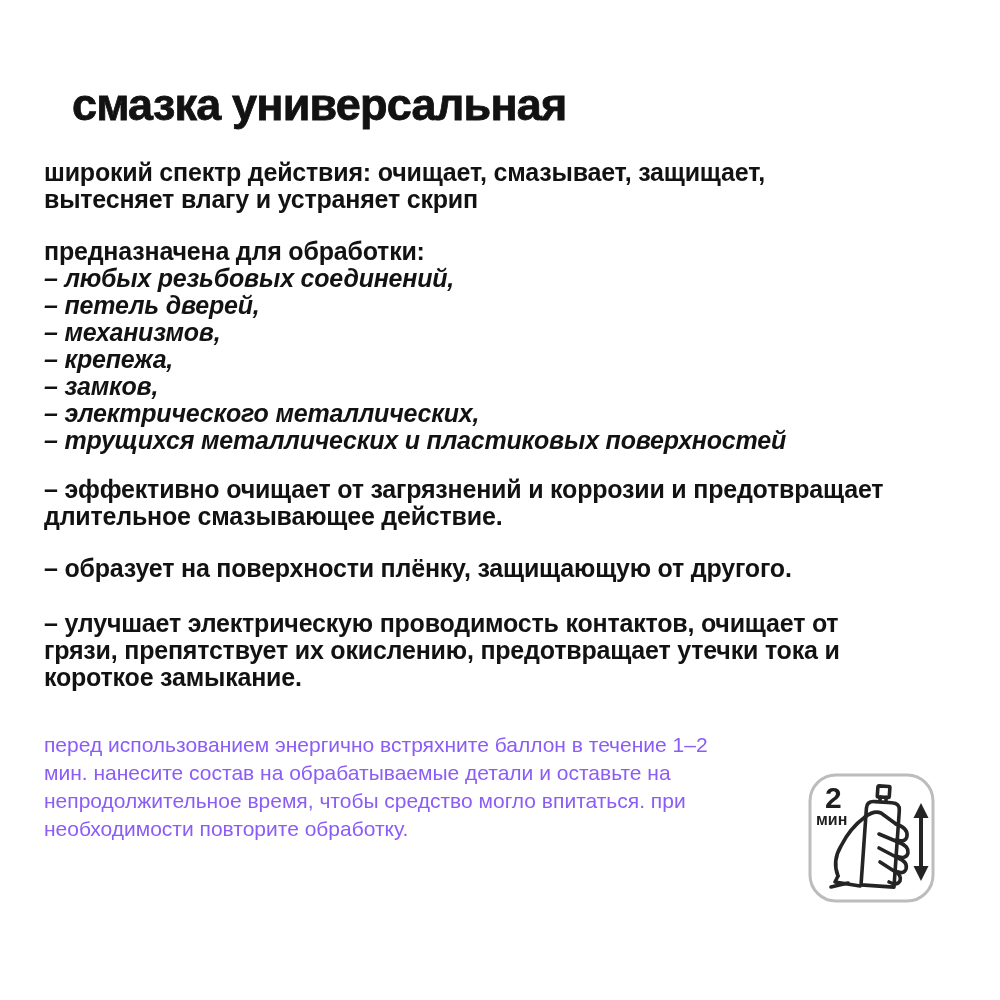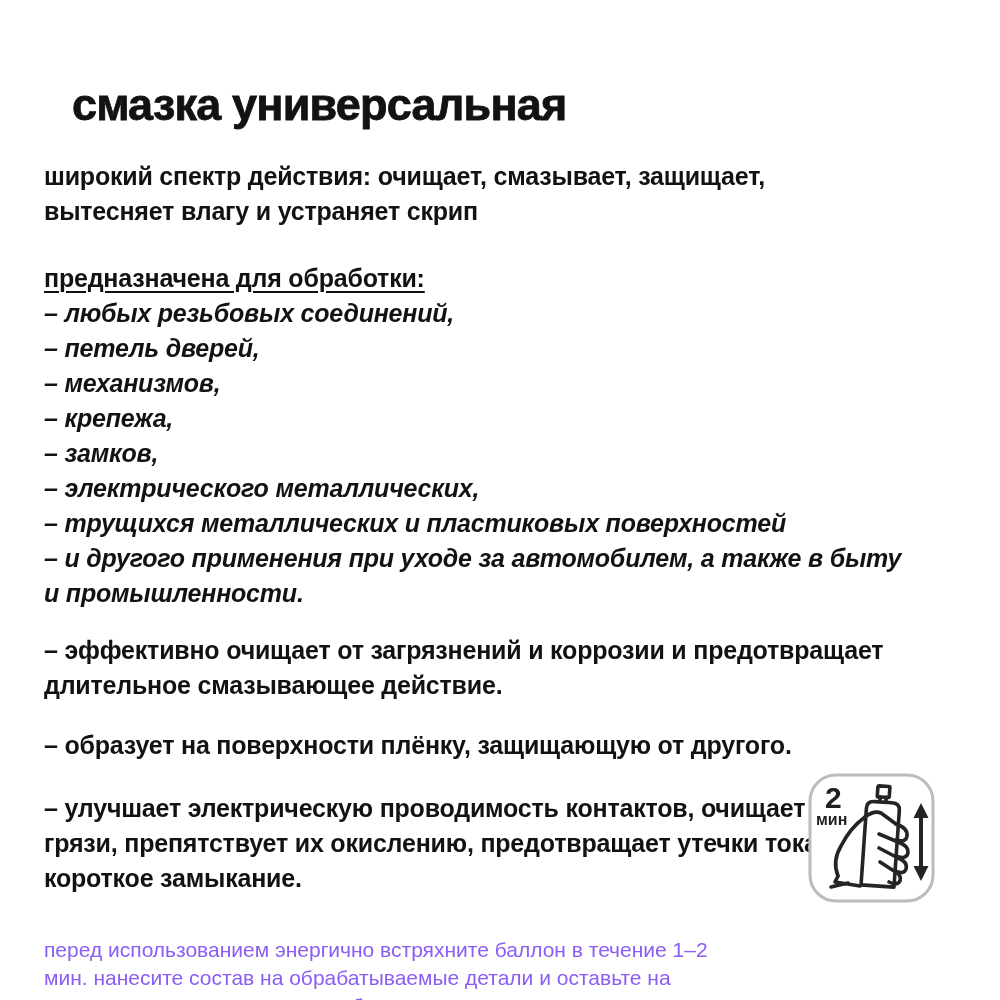--- a/index.html
+++ b/index.html
@@ -16,28 +16,27 @@
     font-size:45px;
     line-height:46px;
     font-weight:bold;
     letter-spacing:-0.8px;
     margin-left:28px;
     -webkit-text-stroke:0.8px #121212;
   }
   .bodytext {
     font-size:25px;
     font-weight:bold;
-    line-height:35px;
+    line-height:27px;
     letter-spacing:-0.2px;
     white-space:pre-line;
   }
   .intro { margin-top:31px; }
   .list-heading {
-    margin-top:32px;
-    text-decoration:underline;
+    margin-top:25px;
     text-decoration-thickness:2px;
     text-underline-offset:4px;
   }
   ul.apps { list-style:none;font-style:italic; }
   .para-1 { margin-top:22px; }
   .para-2 { margin-top:25px; }
   .para-3 { margin-top:28px; }
   .note {
     margin-top:40px;
     width:745px;
@@ -68,22 +67,20 @@
   <div class="bodytext list-heading">предназначена для обработки:</div>
 
   <ul class="apps">
     <li class="bodytext">– любых резьбовых соединений,</li>
     <li class="bodytext">– петель дверей,</li>
     <li class="bodytext">– механизмов,</li>
     <li class="bodytext">– крепежа,</li>
     <li class="bodytext">– замков,</li>
     <li class="bodytext">– электрического металлических,</li>
     <li class="bodytext">– трущихся металлических и пластиковых поверхностей</li>
-    <li class="bodytext">– и другого применения при уходе за автомобилем, а также в быту
-и промышленности.</li>
   </ul>
 
   <p class="bodytext para-1">– эффективно очищает от загрязнений и коррозии и предотвращает
 длительное смазывающее действие.</p>
   <p class="bodytext para-2">– образует на поверхности плёнку, защищающую от другого.</p>
   <p class="bodytext para-3">– улучшает электрическую проводимость контактов, очищает от
 грязи, препятствует их окислению, предотвращает утечки тока и
 короткое замыкание.</p>
 
   <p class="note">перед использованием энергично встряхните баллон в течение 1–2

